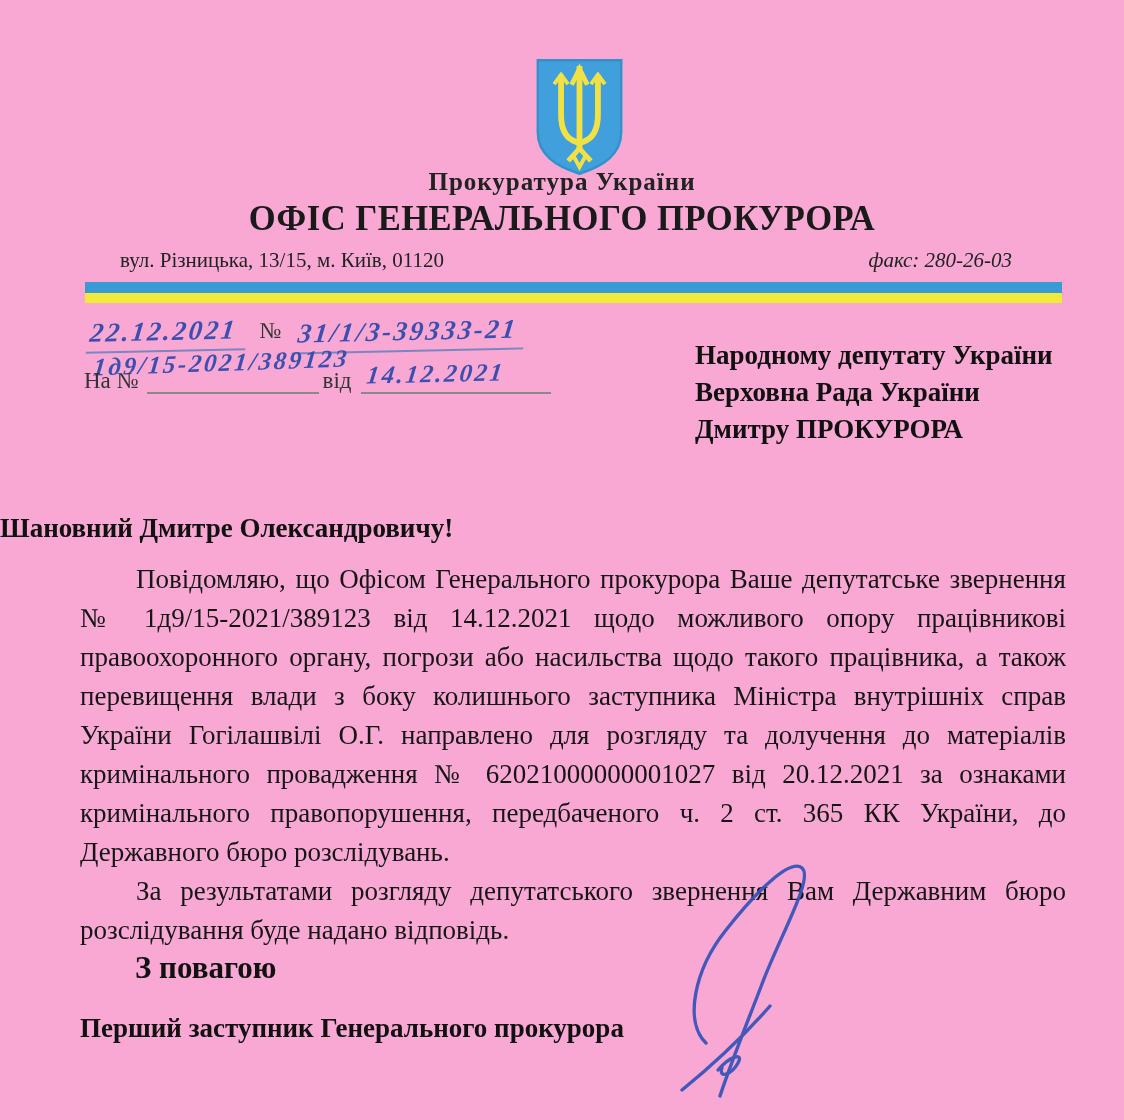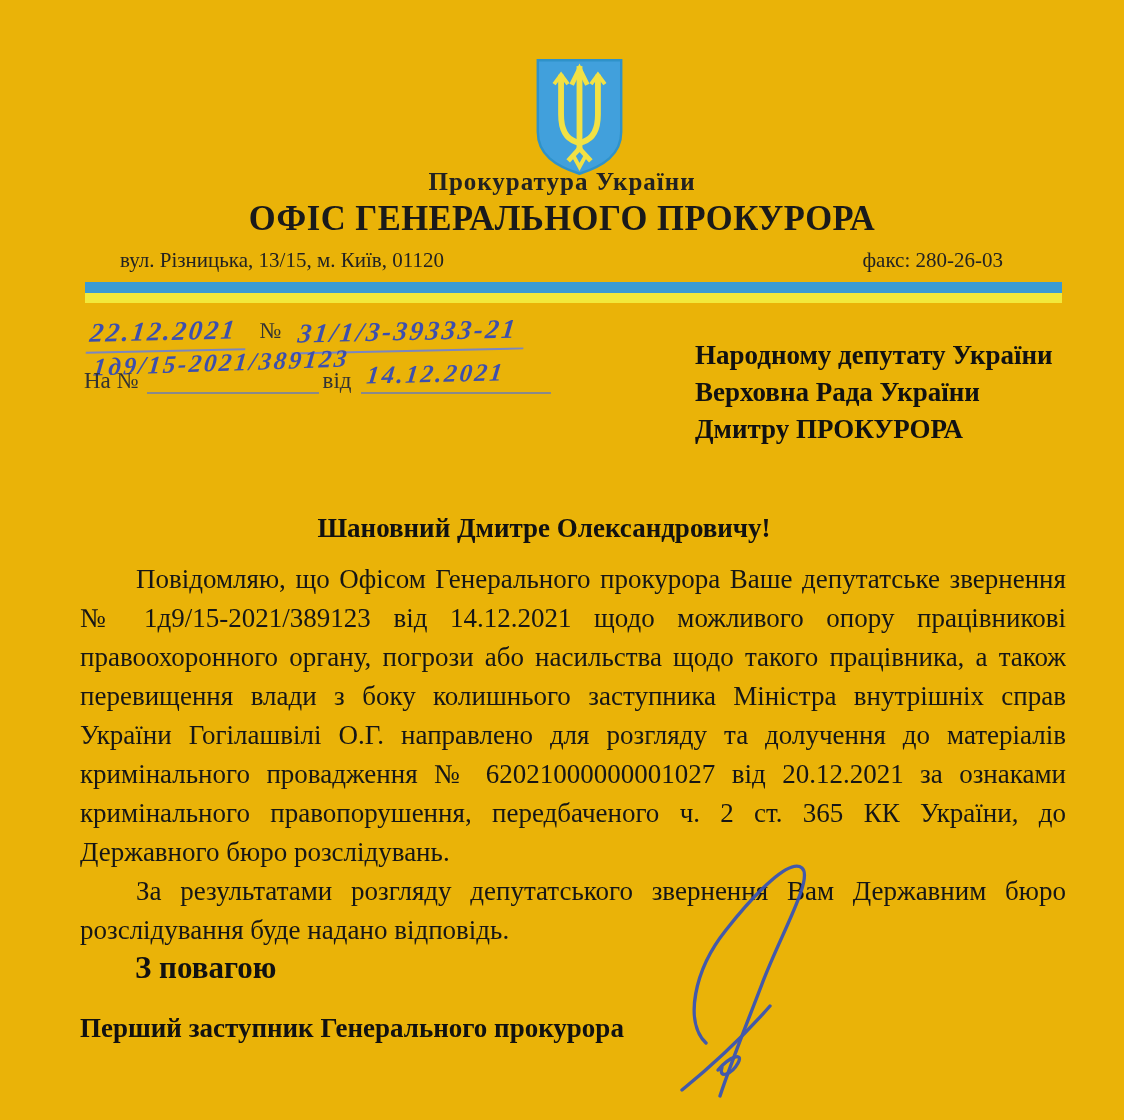--- a/index.html
+++ b/index.html
@@ -1,35 +1,35 @@
 <!DOCTYPE html>
 <html><head>
 <meta charset="utf-8">
 <style>
   * { margin:0; padding:0; box-sizing:border-box; }
   html,body { background:#e9e9e9; }
   .page {
     position:relative; width:1124px; height:1120px; margin:0 auto;
-    background:#eab308; overflow:hidden;
+    background:#f9a8d4; overflow:hidden;
     font-family:"Liberation Serif", serif; color:#1c1c1c;
   }
   
   .emblem { position:absolute; left:531px; top:56px; width:97px; height:122px; }
   .org-small {
     position:absolute; left:0; top:168px; width:1124px; text-align:center;
     font-size:25px; font-weight:bold; letter-spacing:1px; color:#222;
   }
   .org-main {
     position:absolute; left:0; top:197px; width:1124px; text-align:center;
     font-size:36px; font-weight:bold; letter-spacing:0.5px; color:#1a1a1a;
     transform:scaleX(0.96);
   }
   .info-row { position:absolute; left:0; top:248px; width:1124px; font-size:21px; color:#222; }
   .addr { position:absolute; left:120px; top:0; }
-  .fax  { position:absolute; right:121px; top:0; }
+  .fax  { position:absolute; right:112px; top:0;font-style:italic; }
   .flag-stripe { position:absolute; left:85px; top:282px; width:977px; }
   .flag-blue   { height:11px; }
   .flag-yellow { height:10px; }
   
   .hw {
     font-family:"Liberation Serif", serif; font-style:italic; font-weight:bold;
     color:#3c4fae; letter-spacing:2.5px; white-space:nowrap;
     transform:skewX(-8deg) rotate(-1.3deg); display:inline-block;
   }
   .ref-line1 { position:absolute; left:88px; top:316px; font-size:27px; }
@@ -40,21 +40,21 @@
   .ref-line2 { position:absolute; left:94px; top:349px; font-size:25px; transform:skewX(-8deg) rotate(-2deg); }
   .ref-line3 { position:absolute; left:84px; top:368px; font-size:23px; color:#333; }
   .blank { display:inline-block; border-bottom:2px solid #8a8a8a; height:24px; vertical-align:bottom; }
   .blank-1 { width:172px; margin-left:8px; }
   .vid-label { margin-left:4px; }
   .blank-2 { width:190px; margin-left:10px; position:relative; }
   .blank-2 .hw { position:absolute; left:6px; top:-10px; font-size:25px; }
   
   .recipient { position:absolute; left:695px; top:337px; font-size:27px; font-weight:bold; line-height:37px; color:#111; }
   
-  .salutation { position:absolute; left:0; top:513px; width:1088px; text-align:center;
+  .salutation { position:absolute; left:0; top:513px; width:1088px; text-align:left;
                 font-size:27px; font-weight:bold; color:#111; }
   .body-text { position:absolute; left:80px; top:560px; width:986px;
                font-size:27px; line-height:39px; text-align:justify; color:#161616; }
   .body-text p { text-indent:56px; }
   
   .regards { position:absolute; left:135px; top:950px; font-size:31px; font-weight:bold; color:#111; }
   .signoff-position { position:absolute; left:80px;  top:1013px; font-size:27px; font-weight:bold; color:#111; }
   .signoff-name     { position:absolute; right:72px; top:1013px; font-size:27px; font-weight:bold; color:#111; }
   .signature { position:absolute; left:676px; top:858px; width:165px; height:245px; }
 </style>

